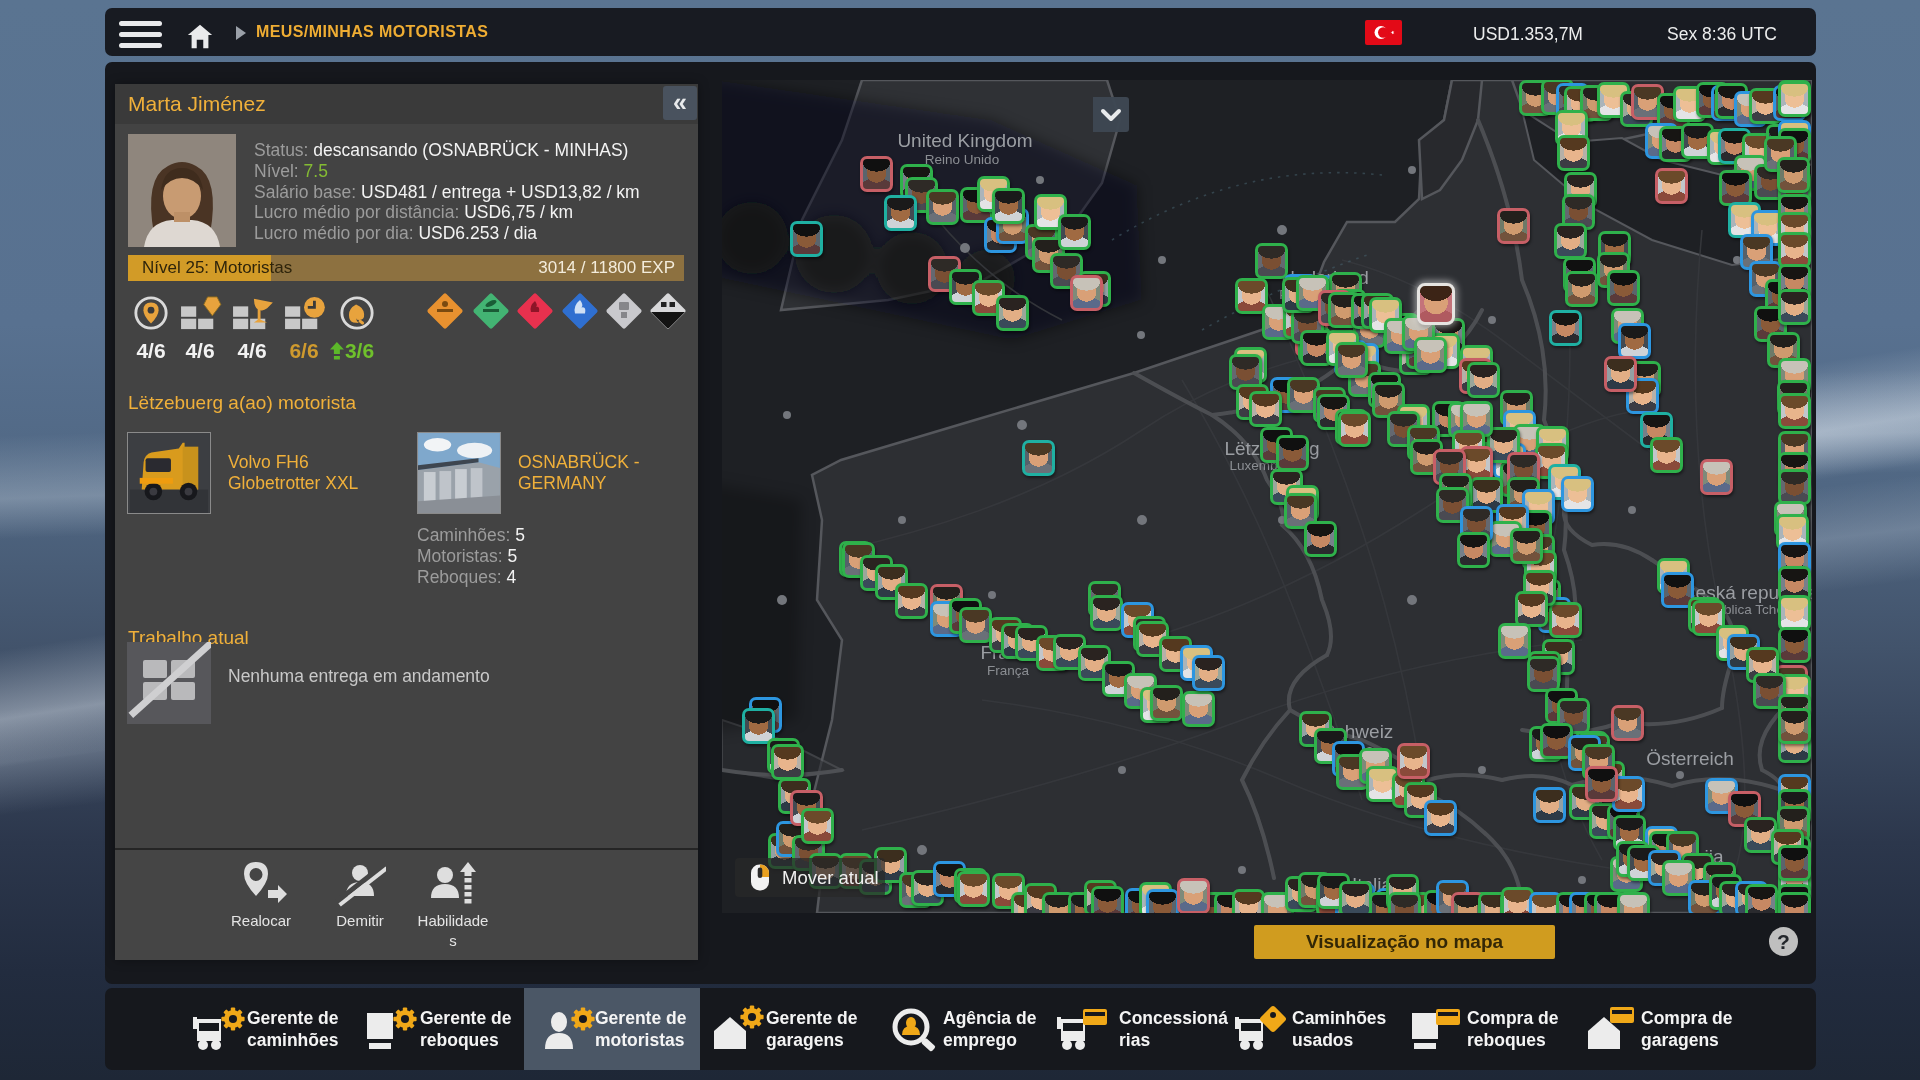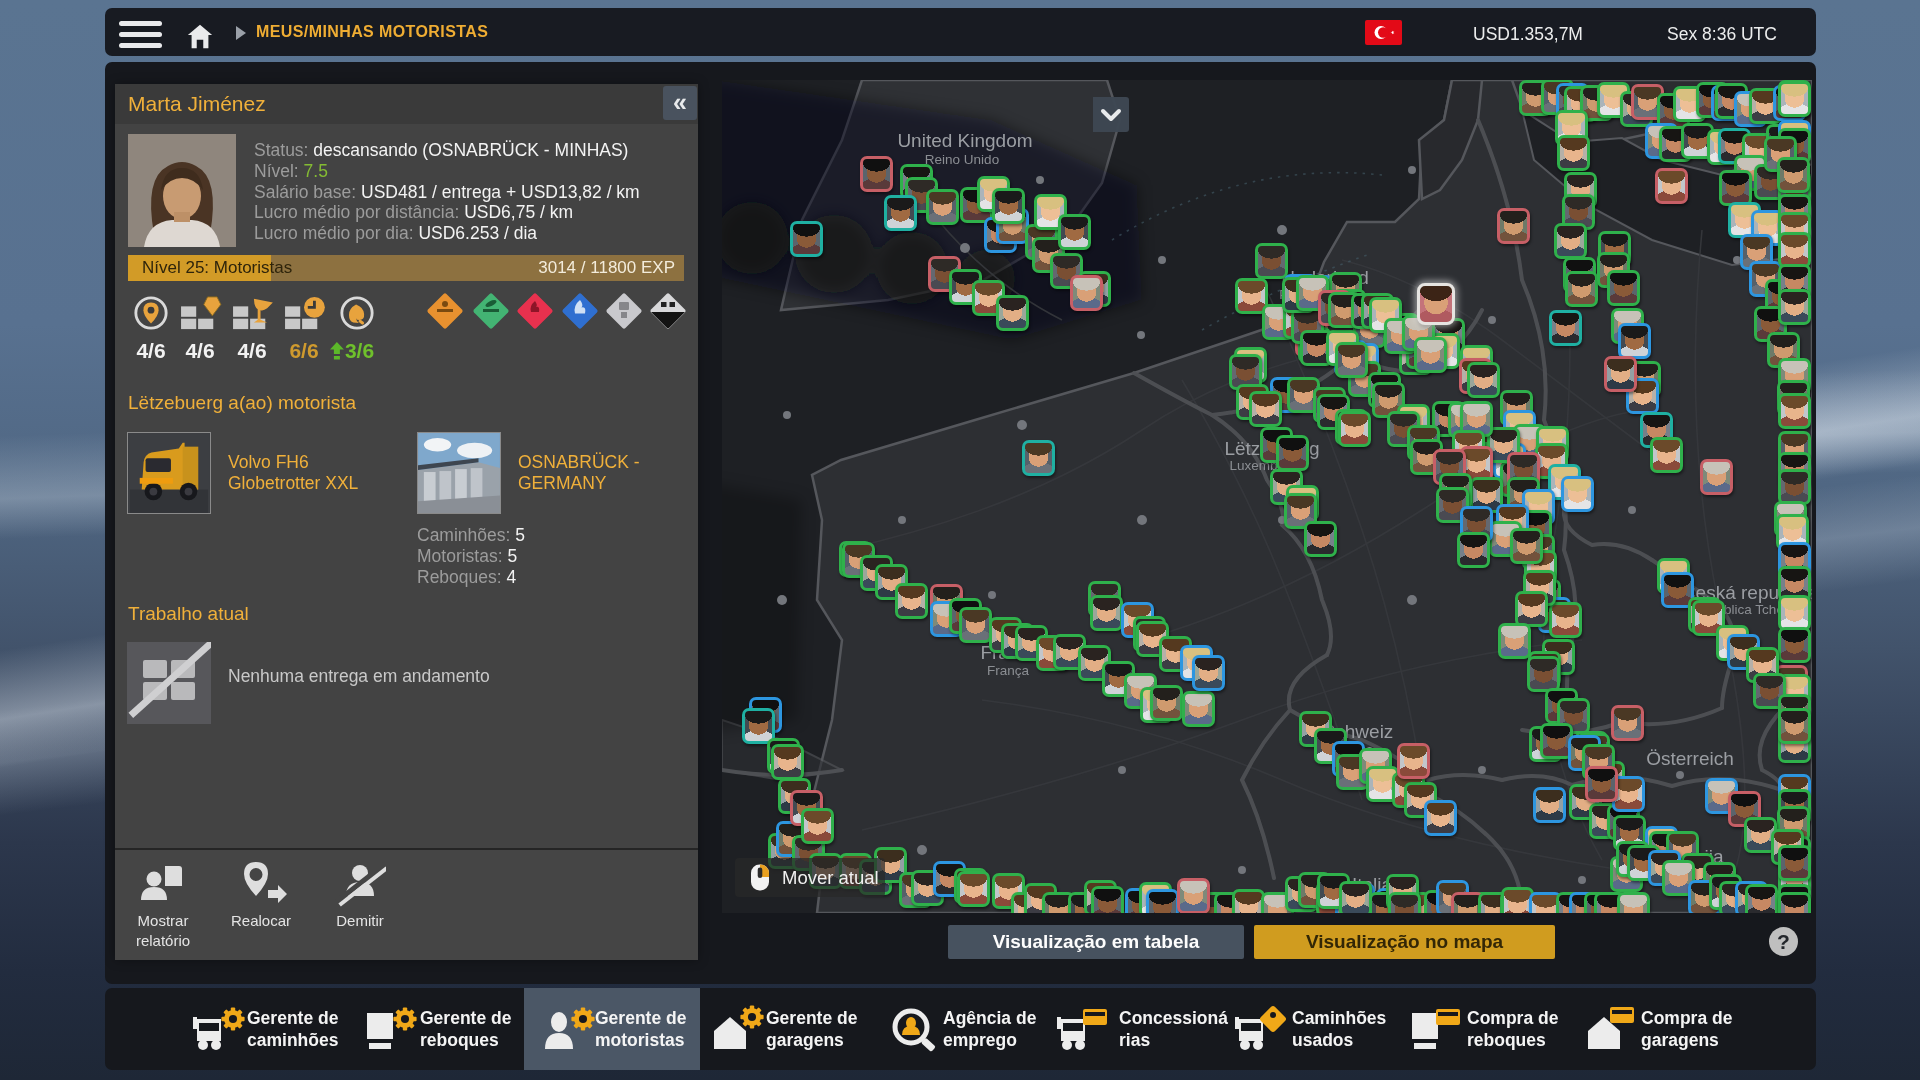--- a/index.html
+++ b/index.html
@@ -725,51 +725,54 @@
         <path d="M0 38 L62 30 L84 36 L84 82 L0 82 Z" fill="#9aa2aa"></path>
         <path d="M0 38 L62 30 L62 26 L0 33 Z" fill="#3e4650"></path>
         <rect x="6" y="40" width="12" height="30" fill="#c8cdd2"></rect>
         <rect x="22" y="39" width="12" height="31" fill="#bfc4ca"></rect>
         <rect x="38" y="37" width="12" height="33" fill="#c8cdd2"></rect>
         <rect x="54" y="36" width="12" height="34" fill="#bfc4ca"></rect>
         <path d="M0 70 L84 64 L84 82 L0 82 Z" fill="#8a8f96"></path>
       </svg>
     <div class="tlab" style="left:403px;top:368px">OSNABRÜCK -<br>GERMANY</div>
     <div class="stats" style="left:302px;top:441px">Caminhões: <b>5</b><br>Motoristas: <b>5</b><br>Reboques: <b>4</b></div>
-    <div class="sect" style="top:519px">Trabalho atual</div>
+    <div class="sect" style="top:543px">Trabalho atual</div>
     <svg class="thumb" style="left:12px;top:558px;border:none" viewBox="0 0 84 82">
         <rect width="84" height="82" fill="#57575b"></rect>
         <g fill="#b9b9bb">
           <rect x="16" y="18" width="24" height="18" rx="2"></rect>
           <rect x="44" y="18" width="24" height="18" rx="2"></rect>
           <rect x="16" y="40" width="24" height="18" rx="2"></rect>
           <rect x="44" y="40" width="24" height="18" rx="2"></rect>
         </g>
         <rect x="-8" y="36" width="110" height="7" transform="rotate(-42 42 41)" fill="#cfcfd1"></rect>
       </svg>
     <div class="stats" style="left:113px;top:582px;color:#c9c9c9">Nenhuma entrega em andamento</div>
     <div id="abar">
-      <div class="ab" style="left:-7px"><svg width="52" height="48" viewBox="0 0 52 48">
-            <path d="M28 6 h14 q3 0 3 3 v17 h-17 Z" fill="#dedede"></path>
-            <circle cx="17" cy="19" r="7.5" fill="#dedede"></circle>
-            <path d="M4 40 q0 -13 13 -13 q13 0 13 13 Z" fill="#dedede"></path>
-          </svg>Mostrar<br>relatório</div>
         <div class="ab" style="left:91px"><svg width="52" height="48" viewBox="0 0 52 48">
             <path d="M21 2 q12 0 12 12 q0 9 -12 22 q-12 -13 -12 -22 q0 -12 12 -12 Z M21 8 a6.5 6.5 0 1 0 0 13 a6.5 6.5 0 1 0 0 -13 Z" fill="#dedede" fill-rule="evenodd"></path>
             <path d="M33 30 l10 0 0 -5 9 9 -9 9 0 -5 -10 0 Z" fill="#dedede"></path>
           </svg>Realocar</div>
         <div class="ab" style="left:190px"><svg width="52" height="48" viewBox="0 0 52 48">
             <circle cx="26" cy="13" r="8" fill="#dedede"></circle>
             <path d="M12 36 q0 -14 14 -14 q14 0 14 14 Z" fill="#dedede"></path>
             <rect x="-3" y="21" width="60" height="5" transform="rotate(-38 26 24)" fill="#454545"></rect>
             <rect x="-3" y="26" width="60" height="4" transform="rotate(-38 26 24)" fill="#dedede"></rect>
           </svg>Demitir</div>
+        <div class="ab" style="left:283px"><svg width="52" height="48" viewBox="0 0 52 48">
+            <circle cx="18" cy="15" r="8" fill="#dedede"></circle>
+            <path d="M4 38 q0 -14 14 -14 q14 0 14 14 Z" fill="#dedede"></path>
+            <path d="M41 2 L49 12 L44.5 12 L44.5 16 L37.5 16 L37.5 12 L33 12 Z" fill="#dedede"></path>
+            <rect x="37.5" y="18" width="7" height="4.5" fill="#dedede"></rect>
+            <rect x="37.5" y="25" width="7" height="4.5" fill="#dedede"></rect>
+            <rect x="37.5" y="32" width="7" height="4.5" fill="#dedede"></rect>
+            <rect x="37.5" y="39" width="7" height="4.5" fill="#dedede"></rect>
+          </svg>Habilidade<br>s</div>
     </div>
   </div>
-  <div class="vbtn" id="vb1">Visualização em tabela</div>
   <div class="vbtn" id="vb2">Visualização no mapa</div>
   <div id="help">?</div>
 </div>
 
 <div id="nav">
   <div id="niact"></div>
   <div class="ni">
       <div class="ic" style="left:86px;position:absolute"><svg width="56" height="48" viewBox="0 0 56 48">
           <path d="M6 14 h24 v22 h-24 Z M8 18 h20 v8 h-20 Z" fill="#ececec" fill-rule="evenodd"></path>
           <rect x="2" y="12" width="4" height="12" fill="#ececec"></rect>

